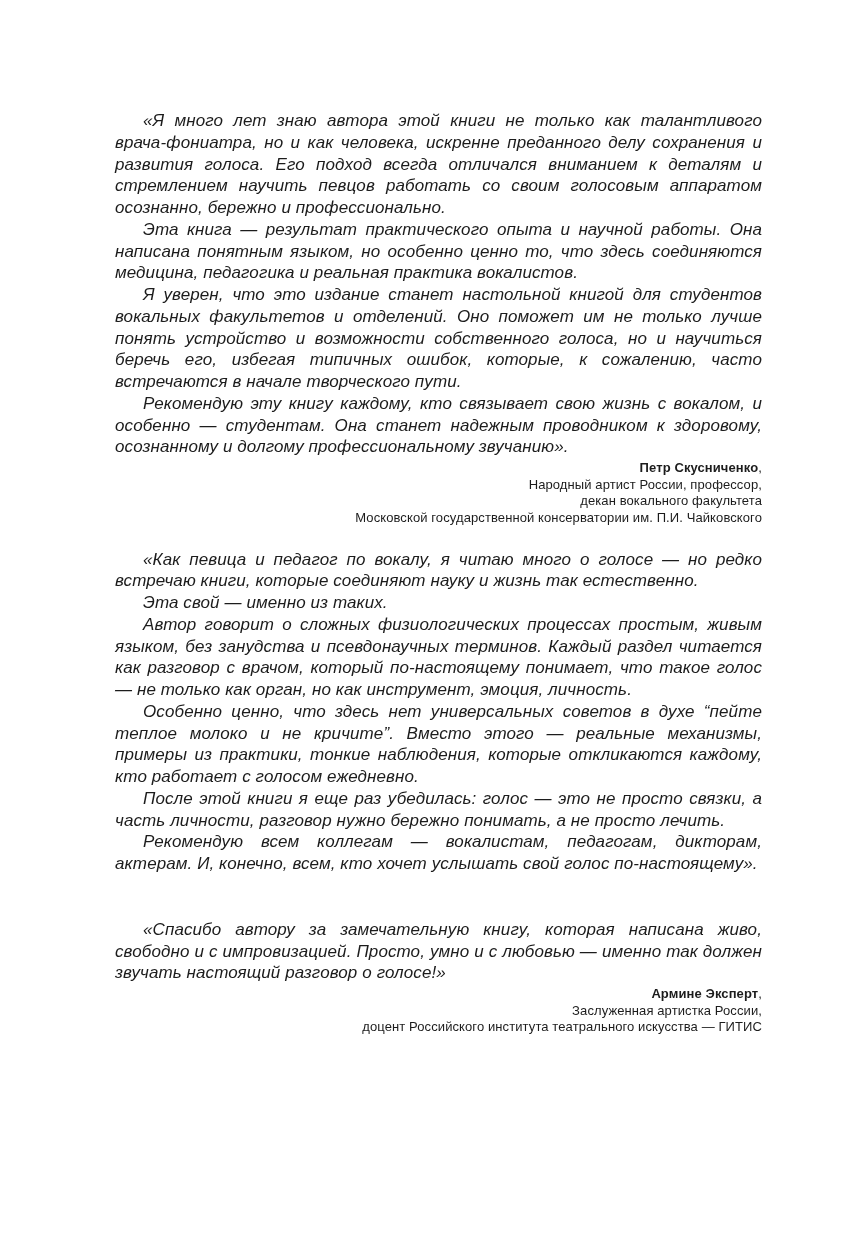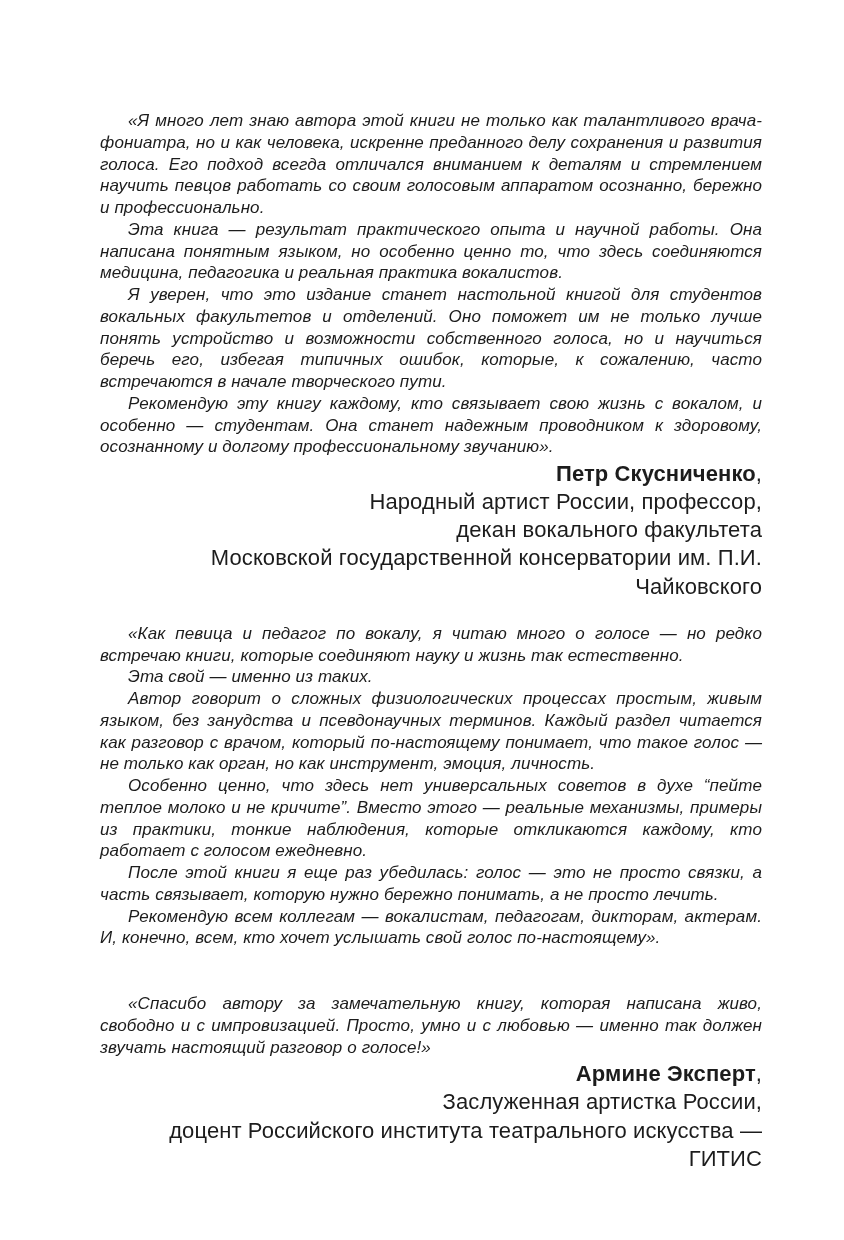--- a/index.html
+++ b/index.html
@@ -12,21 +12,21 @@
     width: 844px;
     height: 1240px;
     background: #ffffff;
     overflow: hidden;
     font-family: "Liberation Sans", sans-serif;
     color: #1c1c1c;
   }
   .content {
     position: absolute;
     top: 110px;
-    left: 100px;
+    left: 115px;
     right: 82px;
   }
   .testimonial {
     margin: 0 0 22px 0;
   }
   p.q {
     margin: 0;
     font-size: 17px;
     line-height: 1.28;
     font-style: italic;
@@ -35,21 +35,21 @@
     hyphens: auto;
     -webkit-hyphens: auto;
     letter-spacing: 0.1px;
   }
   .attribution {
     margin-top: 2px;
     text-align: right;
   }
   .attr-line {
     margin: 0;
-    font-size: 22px;
+    font-size: 13px;
     line-height: 1.28;
     font-style: normal;
     letter-spacing: 0.1px;
   }
   .name {
     font-weight: bold;
   }
   .name-suffix {
     font-weight: normal;
   }
@@ -75,21 +75,21 @@
         <p class="attr-line">декан вокального факультета</p>
         <p class="attr-line">Московской государственной консерватории им. П.И. Чайковского</p>
       </div>
     </section>
 
     <section class="testimonial">
       <p class="q">«Как певица и педагог по вокалу, я читаю много о голосе — но редко встречаю книги, которые соединяют науку и жизнь так естественно.</p>
       <p class="q">Эта свой — именно из таких.</p>
       <p class="q">Автор говорит о сложных физиологических процессах простым, живым языком, без занудства и псевдонаучных терминов. Каждый раздел читается как разговор с врачом, который по-настоящему понимает, что такое голос — не только как орган, но как инструмент, эмоция, личность.</p>
       <p class="q">Особенно ценно, что здесь нет универсальных советов в духе “пейте теплое молоко и не кричите”. Вместо этого — реальные механизмы, примеры из практики, тонкие наблюдения, которые откликаются каждому, кто работает с голосом ежедневно.</p>
-      <p class="q">После этой книги я еще раз убедилась: голос — это не просто связки, а часть связывает, которую нужно бережно понимать, а не просто лечить.</p>
+      <p class="q">После этой книги я еще раз убедилась: голос — это не просто связки, а часть личности, разговор нужно бережно понимать, а не просто лечить.</p>
       <p class="q">Рекомендую всем коллегам — вокалистам, педагогам, дикторам, актерам. И, конечно, всем, кто хочет услышать свой голос по-настоящему».</p>
     </section>
 
     <section class="testimonial">
       <p class="q">«Спасибо автору за замечательную книгу, которая написана живо, свободно и с импровизацией. Просто, умно и с любовью — именно так должен звучать настоящий разговор о голосе!»</p>
       <div class="attribution">
         <p class="attr-line"><strong class="name">Армине Эксперт</strong><span class="name-suffix">,</span></p>
         <p class="attr-line">Заслуженная артистка России,</p>
         <p class="attr-line">доцент Российского института театрального искусства — ГИТИС</p>
       </div>

